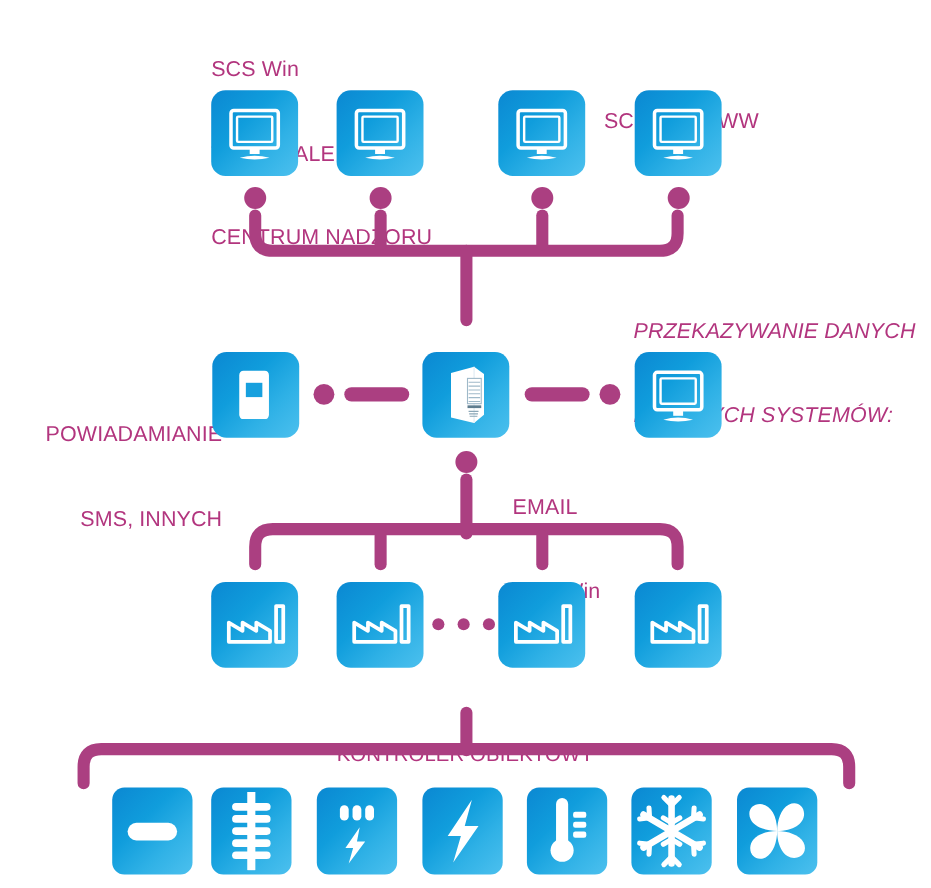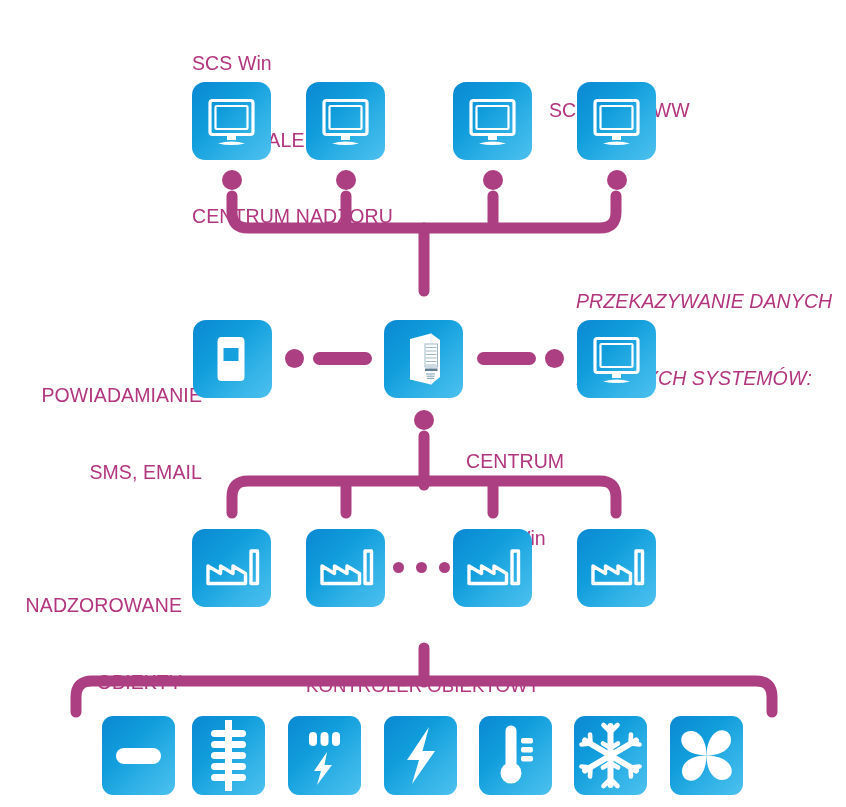--- a/index.html
+++ b/index.html
@@ -53,32 +53,28 @@
     <span class="ln">SCS Win WWW</span>
   </div>
 
   <div class="label" style="left:576px;top:238px;font-style:italic;">
     <span class="ln">PRZEKAZYWANIE DANYCH</span>
     <span class="ln">DO INNYCH SYSTEMÓW:</span>
   </div>
 
   <div class="label right" style="left:16px;top:332px;width:186px;">
     <span class="ln">POWIADAMIANIE</span>
-    <span class="ln">SMS, EMAIL</span>
+    <span class="ln">SMS, INNYCH</span>
   </div>
 
   <div class="label" style="left:466px;top:398px;">
-    <span class="ln">CENTRUM</span>
+    <span class="ln">EMAIL</span>
     <span class="ln">SCS Win</span>
   </div>
 
-  <div class="label right" style="left:0px;top:542px;width:182px;">
-    <span class="ln">NADZOROWANE</span>
-    <span class="ln">OBIEKTY</span>
-  </div>
 
   <div class="label center" style="left:243px;top:622px;width:360px;font-size:18.5px;">
     <span class="ln">KONTROLER OBIEKTOWY</span>
   </div>
 
   <div class="tile" style="left:192px;top:82px;width:79px;height:78px;">
     <svg viewBox="0 0 79 78">
       <rect x="18" y="18.5" width="43" height="34" rx="2.5" fill="none" stroke="#fff" stroke-width="3.2"></rect>
       <rect x="23.5" y="24" width="32" height="23" rx="1" fill="none" stroke="#fff" stroke-width="2.2"></rect>
       <rect x="35" y="52.5" width="9" height="5.5" fill="#fff"></rect>

